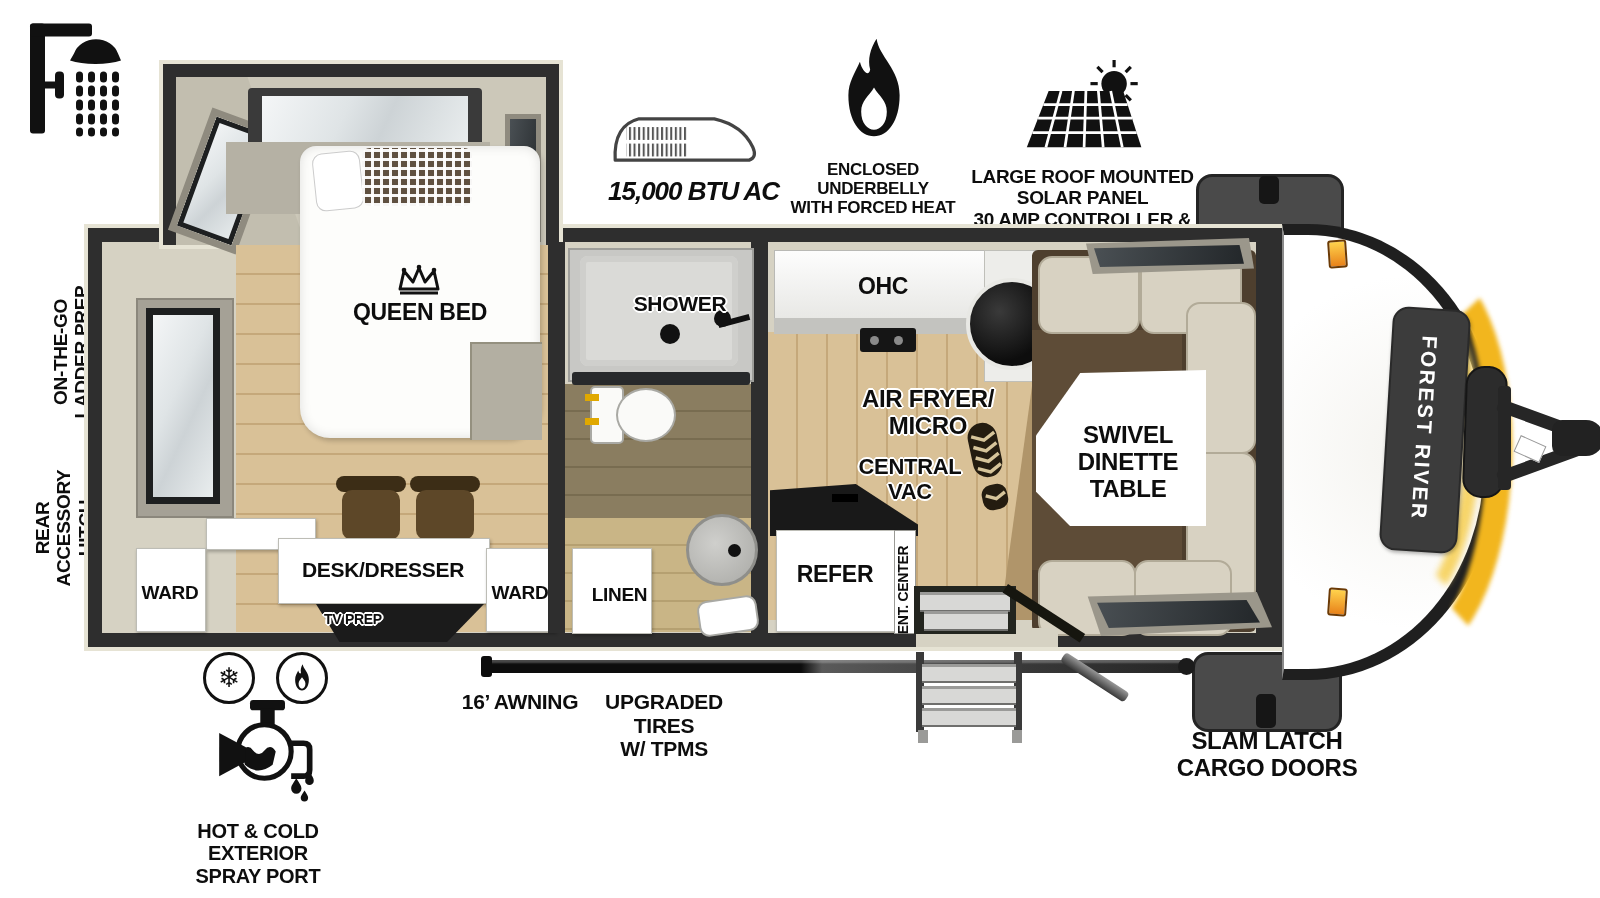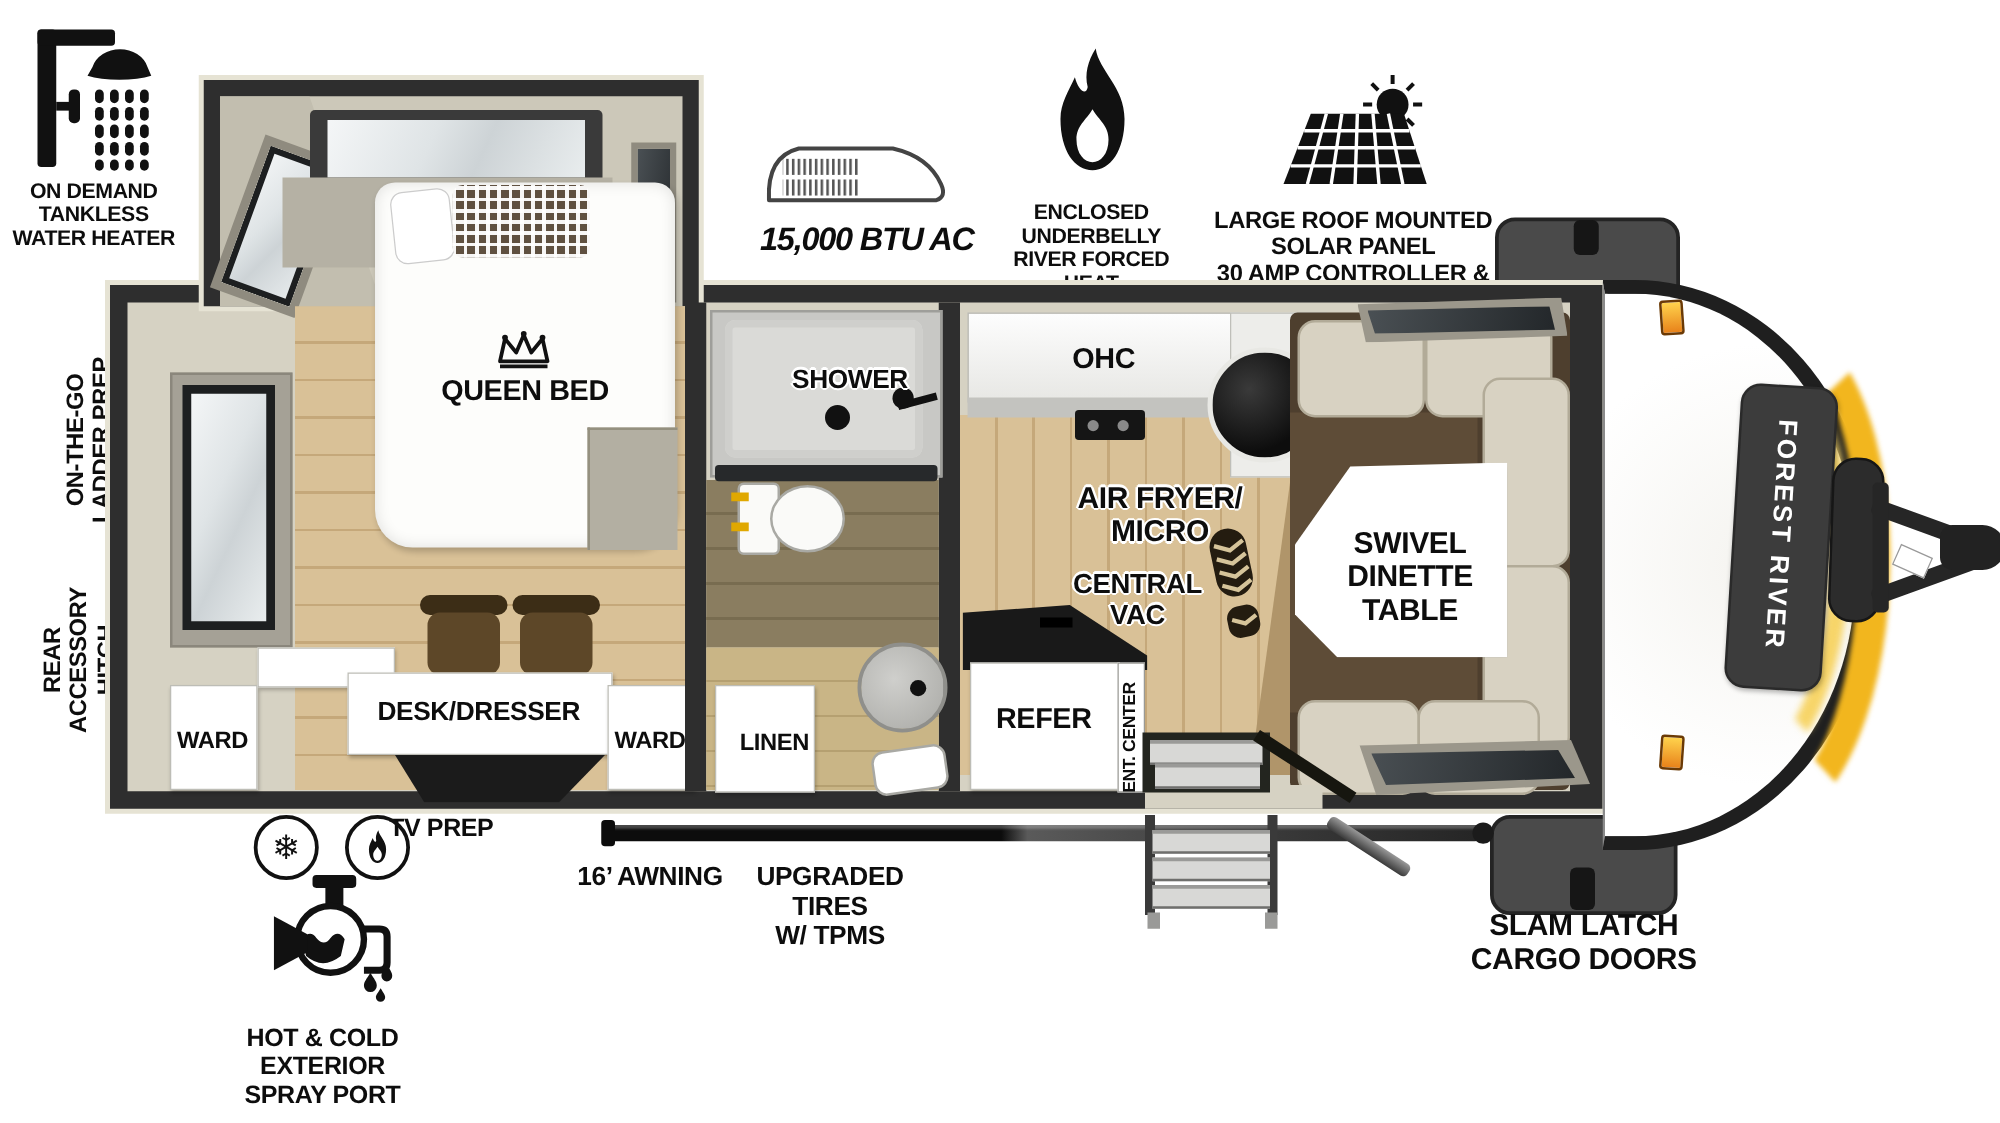--- a/index.html
+++ b/index.html
@@ -44,42 +44,39 @@
       <rect x="52" y="92" width="7" height="11" rx="3.5"></rect>
         <rect x="64" y="92" width="7" height="11" rx="3.5"></rect>
         <rect x="76" y="92" width="7" height="11" rx="3.5"></rect>
         <rect x="88" y="92" width="7" height="11" rx="3.5"></rect>
       <rect x="52" y="106" width="7" height="9" rx="3.5"></rect>
         <rect x="64" y="106" width="7" height="9" rx="3.5"></rect>
         <rect x="76" y="106" width="7" height="9" rx="3.5"></rect>
         <rect x="88" y="106" width="7" height="9" rx="3.5"></rect>
     </g>
   </svg>
-  <div class="lbl" style="left:0px;top:143px;width:150px;font-size:17px;">ON DEMAND
-TANKLESS
-WATER HEATER</div>
 
   <svg class="abs" style="left:606px;top:106px;width:156px;height:66px;" viewBox="0 0 170 70">
     <defs>
         <pattern id="gr" width="5" height="14" patternUnits="userSpaceOnUse">
           <rect width="2.2" height="14" fill="#555"></rect>
         </pattern>
       </defs>
     <path d="M10 58 Q8 20 36 13 L118 13 Q149 20 160 44 Q165 55 156 58 Z" fill="#fff" stroke="#444" stroke-width="3.5" stroke-linejoin="round"></path>
     <rect x="22" y="22" width="66" height="14" fill="url(#gr)"></rect>
     <rect x="22" y="40" width="66" height="14" fill="url(#gr)"></rect>
   </svg>
   <div class="lbl" style="left:601px;top:177px;width:185px;font-size:26px;letter-spacing:-1px;font-style:italic;">15,000 BTU AC</div>
 
   <svg class="abs" style="left:833px;top:34px;width:82px;height:112px;" viewBox="0 0 64 80">
     <path fill-rule="evenodd" fill="#111" d="M34 0 C36 14 52 24 52 44 C52 64 43 76 32 76 C21 76 12 64 12 44 C12 34 17 27 21 18 C23 26 28 30 29 24 C27 16 29 8 34 0 Z
       M32 38 C36 45 42 48 42 57 C42 66 37 71 32 71 C27 71 22 66 22 57 C22 48 28 45 32 38 Z"></path>
   </svg>
   <div class="lbl" style="left:790px;top:160px;width:166px;font-size:17px;">ENCLOSED UNDERBELLY
-RIVER FORCED HEAT</div>
+WITH FORCED HEAT</div>
 
   <svg class="abs" style="left:1015px;top:60px;width:140px;height:100px;" viewBox="0 0 140 110">
     <g stroke="#111" stroke-width="3.5">
       <line x1="120" y1="26" x2="128" y2="26"></line>
         <line x1="114.7" y1="13.3" x2="120.4" y2="7.6"></line>
       <line x1="102" y1="8" x2="102" y2="0"></line>
         <line x1="89.3" y1="13.3" x2="83.6" y2="7.6"></line>
       <line x1="84" y1="26" x2="76" y2="26"></line>
         <line x1="114.7" y1="38.7" x2="120.4" y2="44.4"></line>
     </g>
@@ -149,21 +146,21 @@
   <div class="abs" style="left:336px;top:476px;width:70px;height:16px;background:#3c2d16;border-radius:8px;"></div>
   <div class="abs" style="left:342px;top:490px;width:58px;height:50px;background:#5d4728;border-radius:10px;"></div>
   <div class="abs" style="left:410px;top:476px;width:70px;height:16px;background:#3c2d16;border-radius:8px;"></div>
   <div class="abs" style="left:416px;top:490px;width:58px;height:50px;background:#5d4728;border-radius:10px;"></div>
 
   <div class="abs whitebox" style="left:206px;top:518px;width:108px;height:30px;"></div>
 
   <div class="abs whitebox" style="left:278px;top:538px;width:210px;height:64px;"></div>
   <div class="lbl" style="left:288px;top:558px;width:190px;font-size:21px;">DESK/DRESSER</div>
   <div class="abs" style="left:316px;top:604px;width:168px;height:38px;background:#1b1b1b;clip-path:polygon(0 0,100% 0,78% 100%,14% 100%);"></div>
-  <div class="lbl halo" style="left:288px;top:612px;width:130px;font-size:20px;margin-top:40px;">TV PREP</div>
+  <div class="lbl halo" style="left:288px;top:612px;width:130px;font-size:14px;">TV PREP</div>
   <div class="abs whitebox" style="left:136px;top:548px;width:68px;height:82px;"></div>
   <div class="lbl" style="left:136px;top:582px;width:68px;font-size:19px;">WARD</div>
   <div class="abs whitebox" style="left:486px;top:548px;width:68px;height:82px;"></div>
   <div class="lbl" style="left:486px;top:582px;width:68px;font-size:19px;">WARD</div>
 
   <div class="abs" style="left:548px;top:242px;width:17px;height:391px;background:#2e2e2e;"></div>
   <div class="abs" style="left:751px;top:242px;width:17px;height:391px;background:#2e2e2e;"></div>
 
   <div class="abs" style="left:565px;top:384px;width:186px;height:134px;background:#8a7d60;
        background-image:repeating-linear-gradient(180deg,transparent 0 26px,#786c50 26px 28px);"></div>

